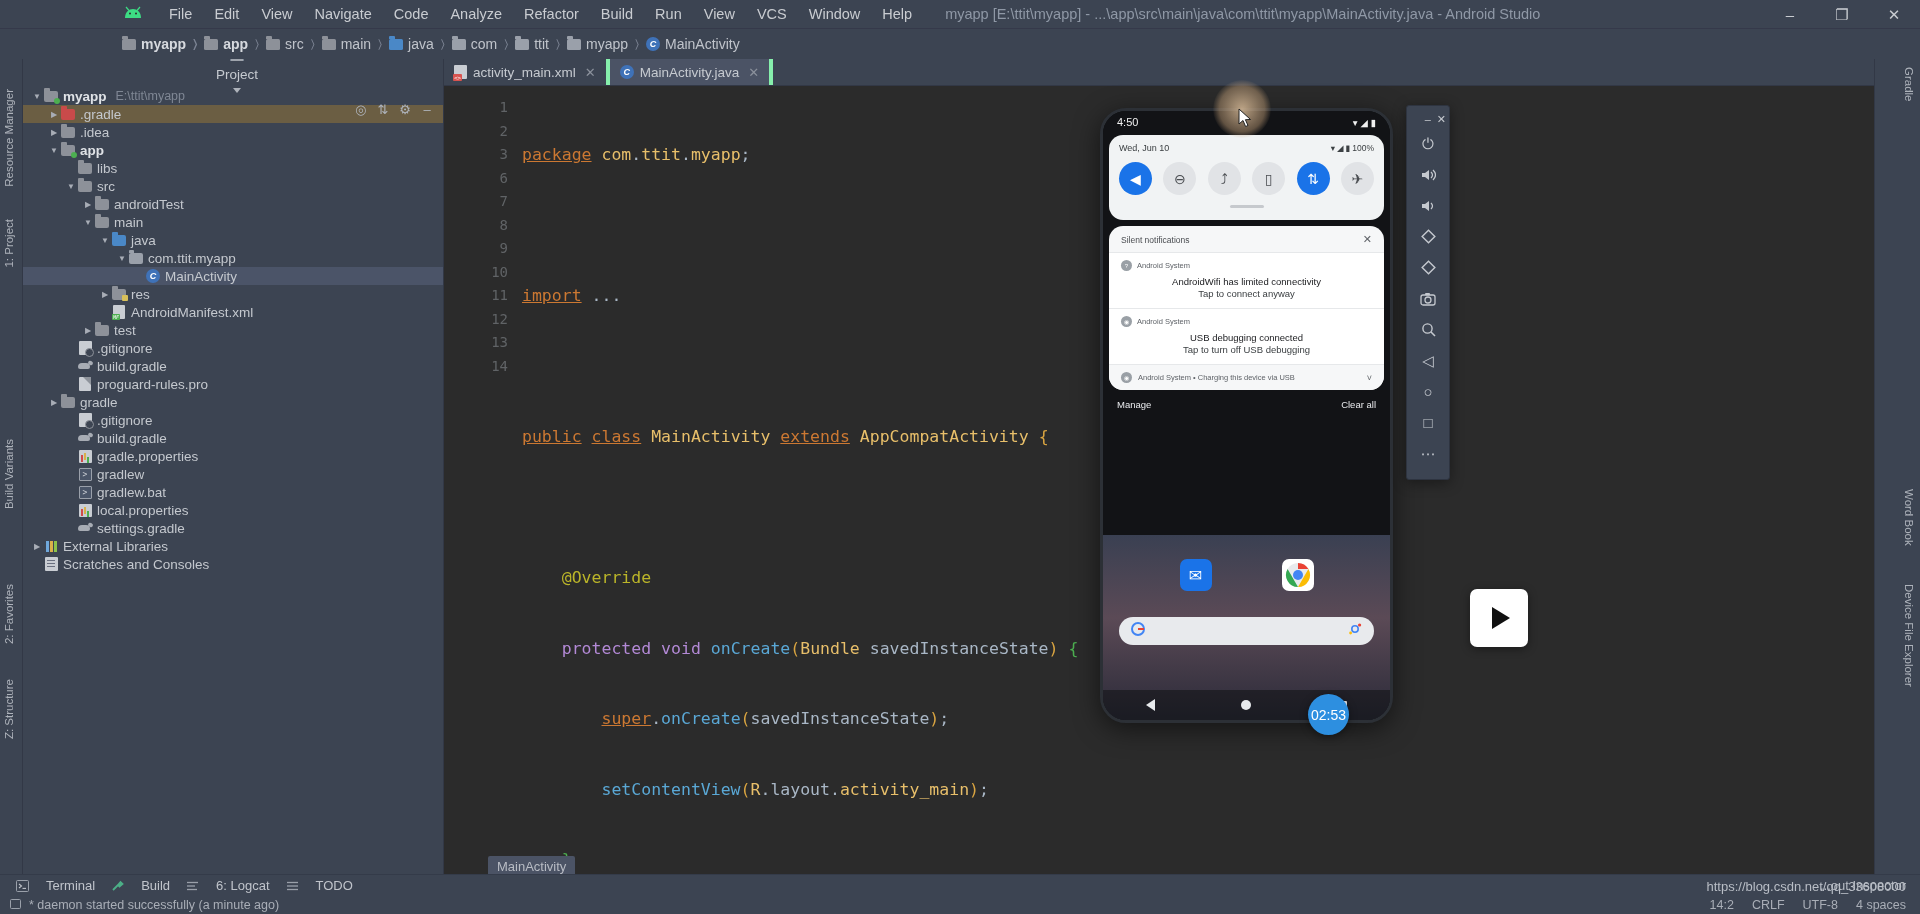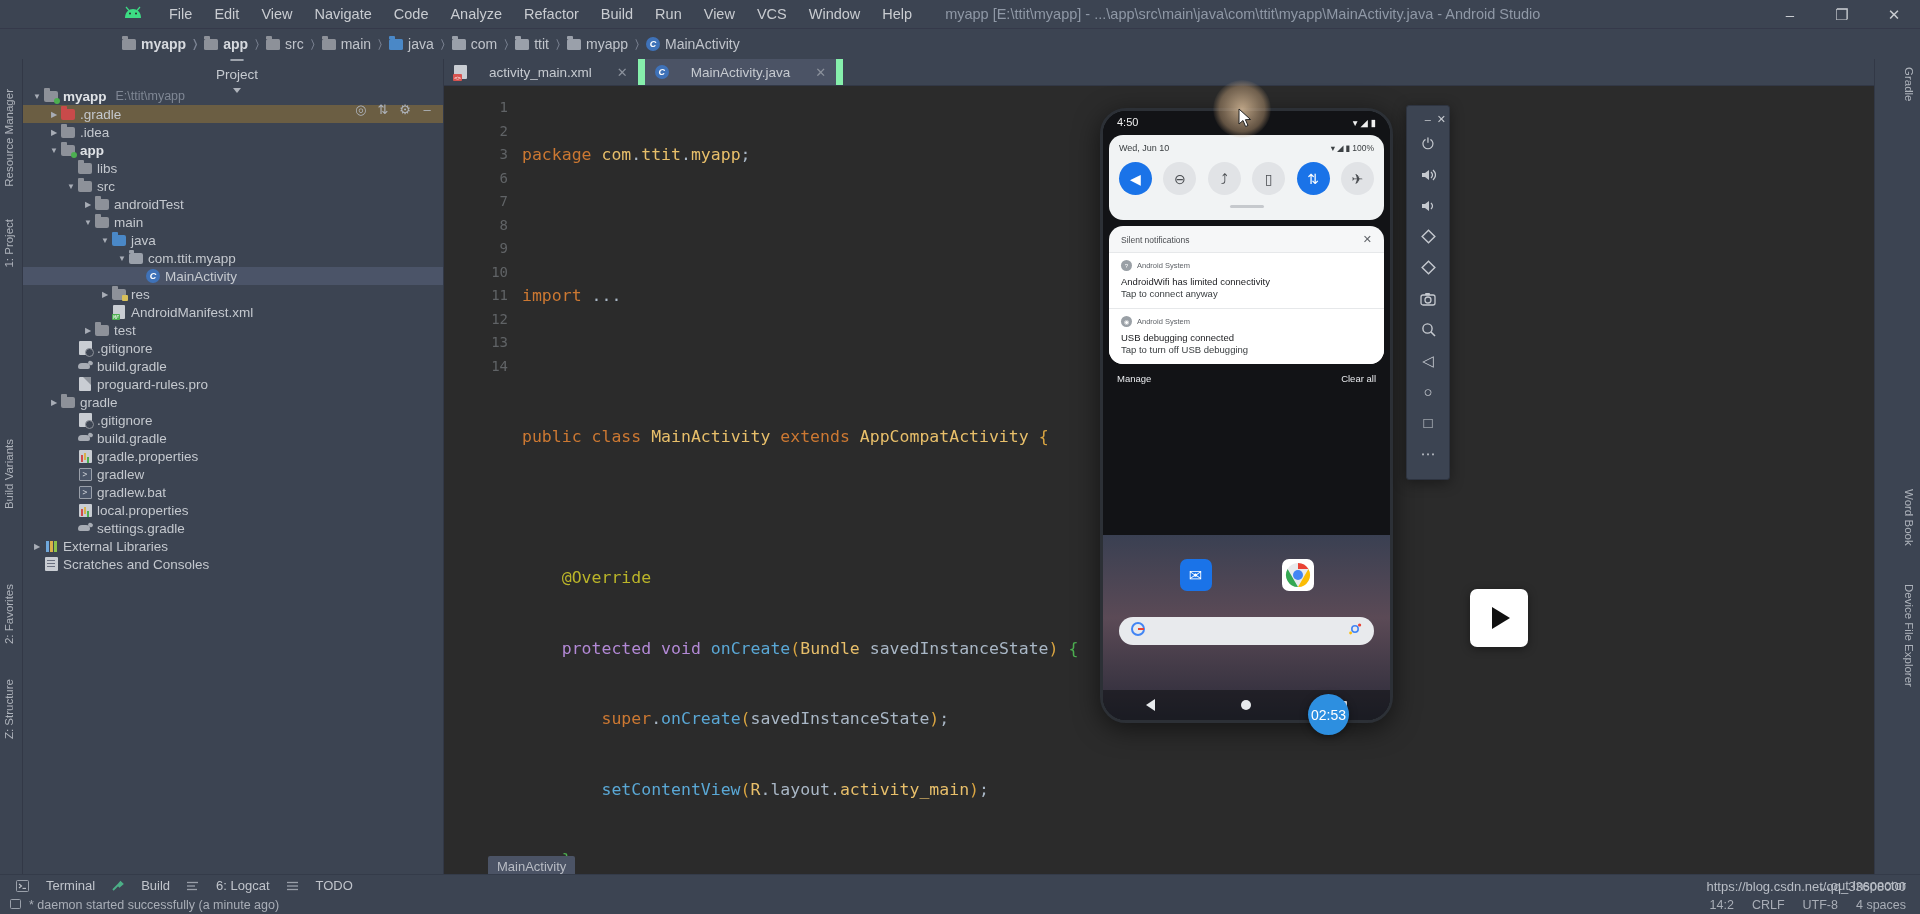--- a/index.html
+++ b/index.html
@@ -204,22 +204,22 @@
   
   .editor-area {
     position:absolute; left:444px; top:59px; right:46px; bottom:36px;
     background:#2b2b2b;
   }
   .editor-tabs {
     height: 27px; background:#3c4452; display:flex; align-items:stretch;
     border-bottom:1px solid #323846;
   }
   .etab {
-    display:flex; align-items:center; gap:22px; padding:0 10px;
-    font-size:13.5px; color:#c6cad0; border-right:7px solid #86efac;
+    display:flex; align-items:center; gap:6px; padding:0 10px;
+    font-size:13.5px; color:#c6cad0; border-right:4px solid #86efac;
   }
   .etab.active { background:#4b5365; }
   .etab .x { color:#8b919c; font-size:13px; margin-left:3px; }
   .xml-ic {
     width:13px;height:14px;background:#c9cdd3;border-radius:1px;position:relative;
   }
   .xml-ic::after{content:"<>";position:absolute;left:-1px;bottom:-2px;background:#d9534f;
     color:#fff;font-size:6px;line-height:7px;padding:0 1px;border-radius:1px;
     font-family:"DejaVu Sans Mono", monospace;}
 
@@ -233,21 +233,21 @@
     color:#606366; text-align:right; position:relative; flex:0 0 72px;
   }
   .gline { height:23.5px; line-height:23.5px; padding-right:8px; position:relative; }
   .code {
     flex:1; padding-top:10px; padding-left:0px;
     font-family:"DejaVu Sans Mono", monospace; font-size:16.5px;
     line-height:23.5px; white-space:pre; color:#a9b7c6;
     position:relative;
   }
   .cl { height:23.5px; padding-left:6px; }
-  .kw { color:#cc7832; }
+  .kw { color:#cc7832;text-decoration:underline; }
   .kw2 { color:#b389d6; }
   .ann { color:#bbb529; }
   .cls { color:#e8bf6a; }
   .mth { color:#5aa8d6; }
   .punct { color:#a9b7c6; }
   .brc { color:#d9a441; }
   .gn { color:#4caf50; }
 
   .editor-breadcrumb {
     position:absolute; bottom:0; left:0; height:24px;
@@ -304,21 +304,21 @@
   .tile {
     width:33px;height:33px;border-radius:50%;
     background:#e1e3e6; display:flex; align-items:center; justify-content:center;
     color:#4a4d51; font-size:14px; position:relative;
   }
   .tile.on { background:#1a73e8; color:#fff; }
   .qs-handle { width:34px;height:3px;background:#c6c9cd;border-radius:2px;
                margin: 10px auto 0 auto; }
 
   .notif-group {
-    margin: 6px 6px 0 6px; background:#f6f7f8; border-radius:14px; overflow:hidden;
+    margin: 6px 6px 0 6px; background:#f6f7f8; border-radius:14px; overflow:hidden;text-align:center;
   }
   .nh { display:flex; align-items:center; padding: 7px 12px 6px 12px;
         font-size:8.5px; color:#4a4d51; }
   .nh .x { margin-left:auto; font-size:11px; color:#5f6368; }
   .ncard { background:#fff; padding: 7px 12px 9px 12px; border-top:1px solid #e6e8ea; }
   .napp { display:flex; align-items:center; gap:5px; font-size:7.5px; color:#5f6368; }
   .napp .ai {
     width:11px;height:11px;border-radius:50%;background:#9aa0a6;
     display:flex;align-items:center;justify-content:center;color:#fff;font-size:6px;
   }
@@ -881,20 +881,25 @@
           <div class="nbody">Tap to connect anyway</div>
         </div>
         <div class="ncard">
           <div class="napp">
             <span class="ai">◉</span>
             <span>Android System</span>
           </div>
           <div class="ntitle">USB debugging connected</div>
           <div class="nbody">Tap to turn off USB debugging</div>
         </div>
+        <div class="nfoot">
+          <span class="ai" style="width:11px;height:11px;border-radius:50%;background:#9aa0a6;display:inline-flex;align-items:center;justify-content:center;color:#fff;font-size:6px;">◉</span>
+          <span>Android System • Charging this device via USB</span>
+          <span class="chev">˅</span>
+        </div>
       </div>
 
       <div class="nactions">
         <span>Manage</span>
         <span class="ca">Clear all</span>
       </div>
 
       <div class="emu-home">
         <div class="home-icons">
           <div class="hicon msg">✉</div>

